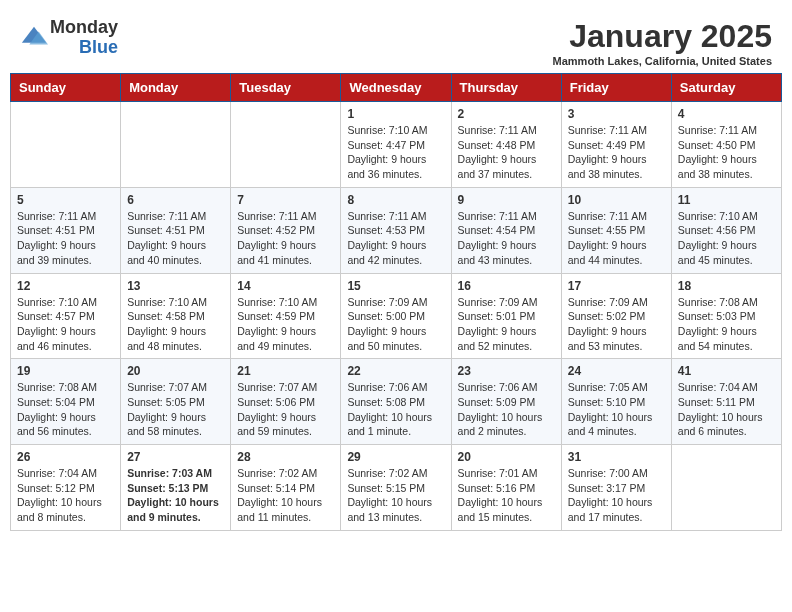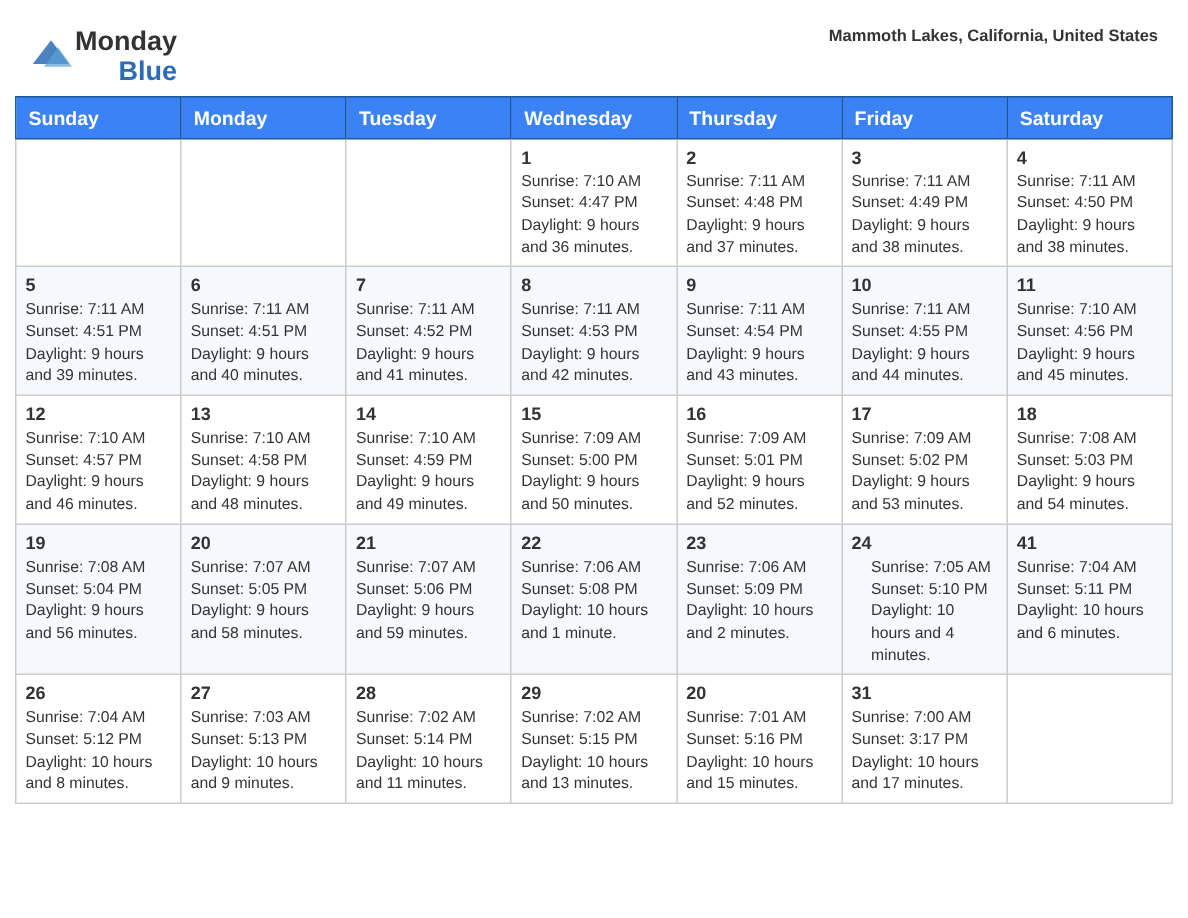--- a/index.html
+++ b/index.html
@@ -91,38 +91,39 @@
     .empty-cell {
       background: #f9f9f9;
     }
     tr:nth-child(even) td {
       background-color: #f5f8fc;
     }
     tr:nth-child(odd) td {
       background-color: #ffffff;
     }
     .calendar-table thead tr th {
-      background-color: #3b82f6;
+      background-color: #b91c1c;
     }
   </style>
 </head>
 <body>
 
 <div class="header-section">
   <div class="logo">
     <svg class="logo-icon" viewBox="0 0 30 30" xmlns="http://www.w3.org/2000/svg">
       <polygon points="15,3 28,20 2,20" fill="#2a6db5" opacity="0.85"></polygon>
       <polygon points="20,8 30,22 10,22" fill="#5a9fd4" opacity="0.7"></polygon>
     </svg>
     <div class="logo-text">
       <span class="logo-general">Monday</span>
       <span class="logo-blue">Blue</span>
     </div>
   </div>
   <div class="title-section">
+    <div class="month-title">January 2025</div>
     <div class="location-title">Mammoth Lakes, California, United States</div>
   </div>
 </div>
 
 <table class="calendar-table">
   <thead>
     <tr>
     <th>Sunday</th>
         <th>Monday</th>
         <th>Tuesday</th>
@@ -276,41 +277,41 @@
 Daylight: 10 hours and 1 minute.</div>
         </td>
         <td>
           <span class="day-number">23</span>
           <div class="cell-content" style="white-space: pre-wrap;">Sunrise: 7:06 AM
 Sunset: 5:09 PM
 Daylight: 10 hours and 2 minutes.</div>
         </td>
         <td>
           <span class="day-number">24</span>
-          <div class="cell-content" style="white-space: pre-wrap; margin-left: 13px;">Sunrise: 7:05 AM
+          <div class="cell-content" style="white-space: pre-wrap;">Sunrise: 7:05 AM
 Sunset: 5:10 PM
 Daylight: 10 hours and 4 minutes.</div>
         </td>
         <td>
           <span class="day-number">41</span>
           <div class="cell-content" style="white-space: pre-wrap;">Sunrise: 7:04 AM
 Sunset: 5:11 PM
 Daylight: 10 hours and 6 minutes.</div>
         </td>
       </tr>
       <tr>
         <td>
           <span class="day-number">26</span>
           <div class="cell-content" style="white-space: pre-wrap;">Sunrise: 7:04 AM
 Sunset: 5:12 PM
 Daylight: 10 hours and 8 minutes.</div>
         </td>
         <td>
           <span class="day-number">27</span>
-          <div class="cell-content" style="white-space: pre-wrap;">Sunrise: 7:03 AM
+          <div class="cell-content" style="white-space: pre-wrap; font-weight: bold;">Sunrise: 7:03 AM
 Sunset: 5:13 PM
 Daylight: 10 hours and 9 minutes.</div>
         </td>
         <td>
           <span class="day-number">28</span>
           <div class="cell-content" style="white-space: pre-wrap;">Sunrise: 7:02 AM
 Sunset: 5:14 PM
 Daylight: 10 hours and 11 minutes.</div>
         </td>
         <td>

